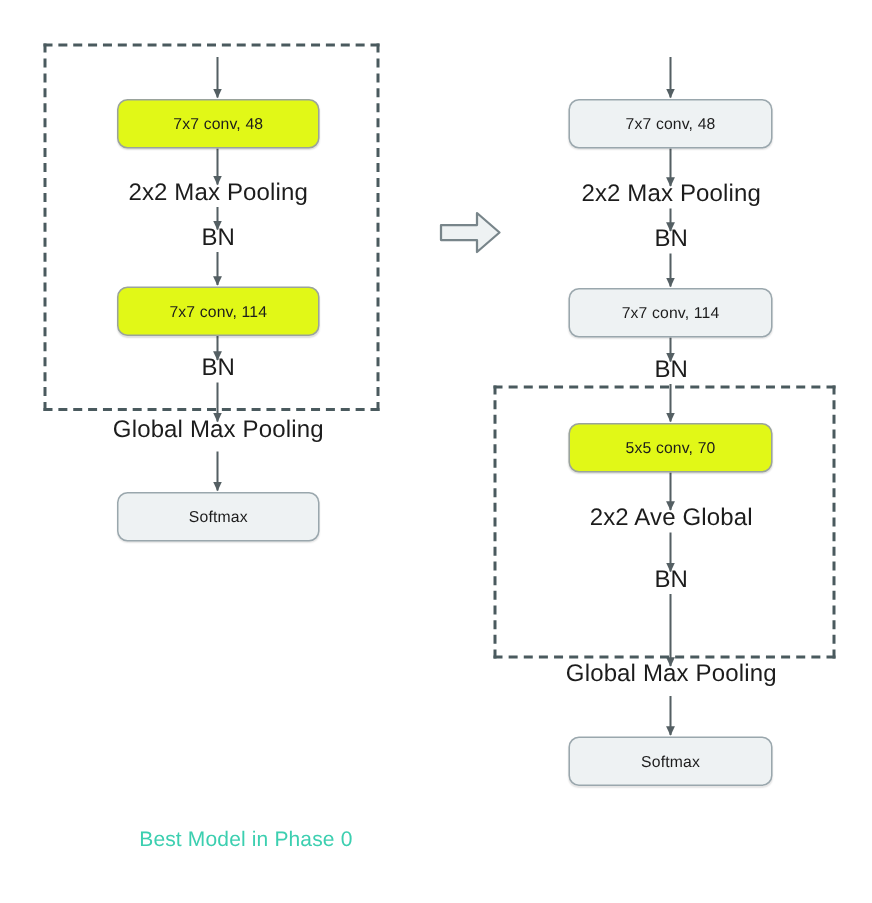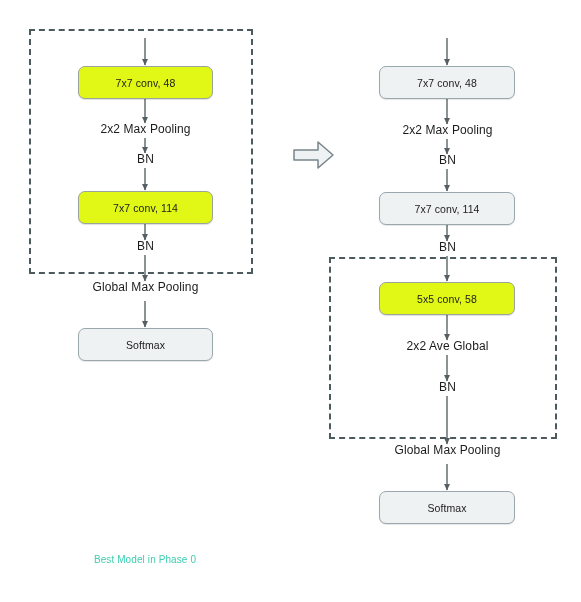--- a/index.html
+++ b/index.html
@@ -48,34 +48,34 @@
     box-shadow: 0 1px 1px rgba(0,0,0,0.10);
   }
 
   
   .label {
     position: absolute;
     box-sizing: border-box;
     display: flex;
     align-items: center;
     justify-content: center;
-    font-size: 12px;
+    font-size: 16px;
     color: #1c1c1c;
     letter-spacing: 0.1px;
     white-space: nowrap;
   }
 
   
   .caption {
     position: absolute;
     box-sizing: border-box;
     display: flex;
     align-items: center;
-    justify-content: center;
-    font-size: 10px;
+    justify-content: flex-end;
+    font-size: 14px;
     color: #3ccfb0;
     letter-spacing: 0.1px;
     white-space: nowrap;
   }
 
   
   .dashed-group {
     position: absolute;
     box-sizing: border-box;
     border: 2.5px dashed #4a5a5e;
@@ -179,21 +179,21 @@
 
   <div class="node box-gray" style="left:379px; top:192px; width:136px; height:33px;">
     <span>7x7 conv, 114</span>
   </div>
 
   <div class="label" style="left:422px; top:239px; width:51px; height:15px;">
     <span>BN</span>
   </div>
 
   <div class="node box-yellow" style="left:379px; top:282px; width:136px; height:33px;">
-    <span>5x5 conv, 58</span>
+    <span>5x5 conv, 70</span>
   </div>
 
   <div class="label" style="left:378px; top:338px; width:139px; height:15px;">
     <span>2x2 Ave Global</span>
   </div>
 
   <div class="label" style="left:422px; top:379px; width:51px; height:15px;">
     <span>BN</span>
   </div>
 

